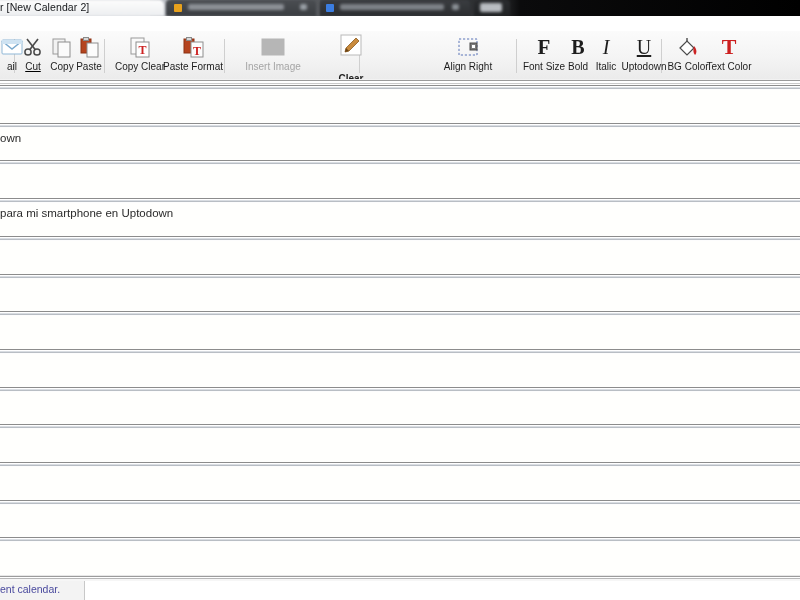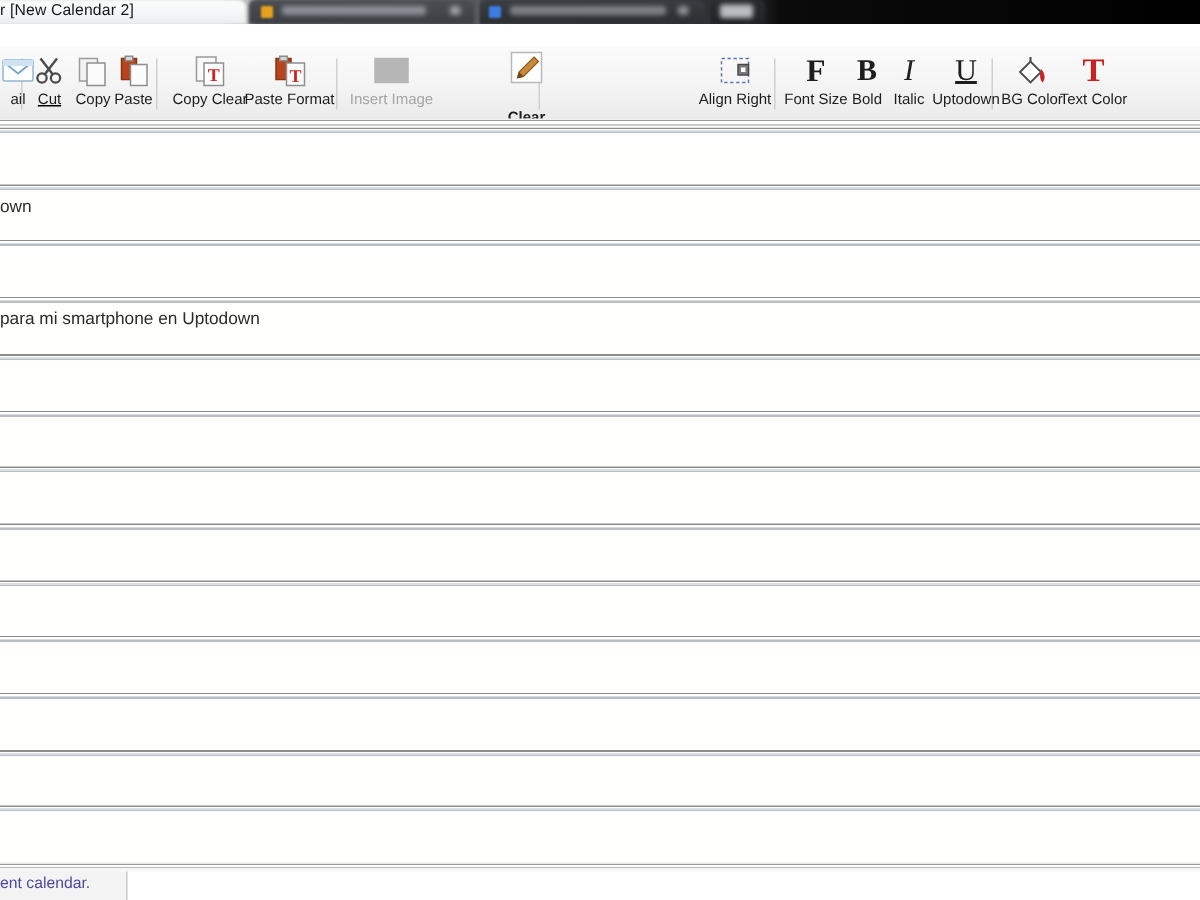--- a/index.html
+++ b/index.html
@@ -239,40 +239,40 @@
         <div class="tb-ico">
           <svg width="22" height="22" viewBox="0 0 22 22">
             <rect x="2" y="3" width="10" height="14" fill="#b5441f" stroke="#8b3315"></rect>
         <rect x="4.5" y="1.5" width="5" height="3" fill="#d8d8d8" stroke="#8a8a8a"></rect>
         <rect x="9" y="6" width="12" height="15" fill="#fcfcfc" stroke="#8e8e8e"></rect>
         <text x="15" y="18.5" font-family="Liberation Serif, serif" font-size="12" font-weight="bold" fill="#cc2222" text-anchor="middle">T</text>
           </svg>
         </div>
         <div class="tb-lab">Paste Format</div>
       </div>
-      <div class="tb-btn disabled" style="left: 228px; width: 66px;">
+      <div class="tb-btn disabled" style="left: 240px; width: 66px;">
         <div class="tb-ico">
           <svg width="24" height="18" viewBox="0 0 24 18">
             <rect x="1" y="1" width="22" height="16" fill="#b6b6b6" stroke="#b6b6b6"></rect>
         <rect x="3" y="3" width="18" height="12" fill="#b6b6b6"></rect>
           </svg>
         </div>
         <div class="tb-lab">Insert Image</div>
       </div>
       <div class="tb-btn tb-bold" style="left: 333px; width: 36px; gap: 16px;">
         <div class="tb-ico">
           <svg width="22" height="22" viewBox="0 0 22 22">
             <rect x="1" y="1" width="20" height="20" fill="#ffffff" stroke="#b9b9b9"></rect>
         <path d="M16 4 L19 7 L9 17 L5 18 L6 14 Z" fill="#c98a3c" stroke="#8a5a1f" stroke-width="0.8"></path>
         <path d="M5 18 L9 17 L6 14 Z" fill="#6b4415"></path>
           </svg>
         </div>
         <div class="tb-lab">Clear</div>
       </div>
-      <div class="tb-btn" style="left: 462px; width: 56px; text-align: right;">
+      <div class="tb-btn" style="left: 440px; width: 56px; text-align: right;">
         <div class="tb-ico">
           <svg width="22" height="20" viewBox="0 0 22 20">
             <rect x="2" y="2" width="18" height="16" fill="none" stroke="#5a74b8" stroke-dasharray="2.2 1.8"></rect>
           <rect x="13" y="6" width="7" height="7" fill="#7a7a7a" stroke="#4a4a4a"></rect>
           <rect x="15" y="8" width="3" height="3" fill="#ffffff"></rect>
           </svg>
         </div>
         <div class="tb-lab">Align Right</div>
       </div>
       <div class="tb-btn" style="left: 521px; width: 46px;">

